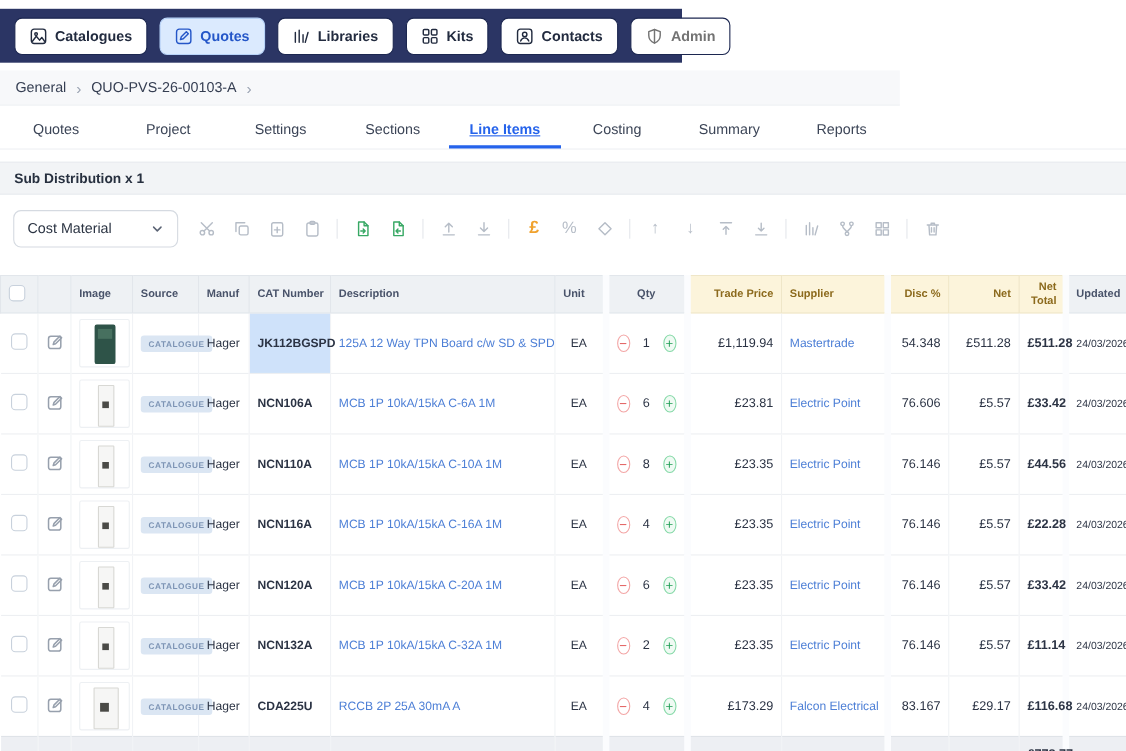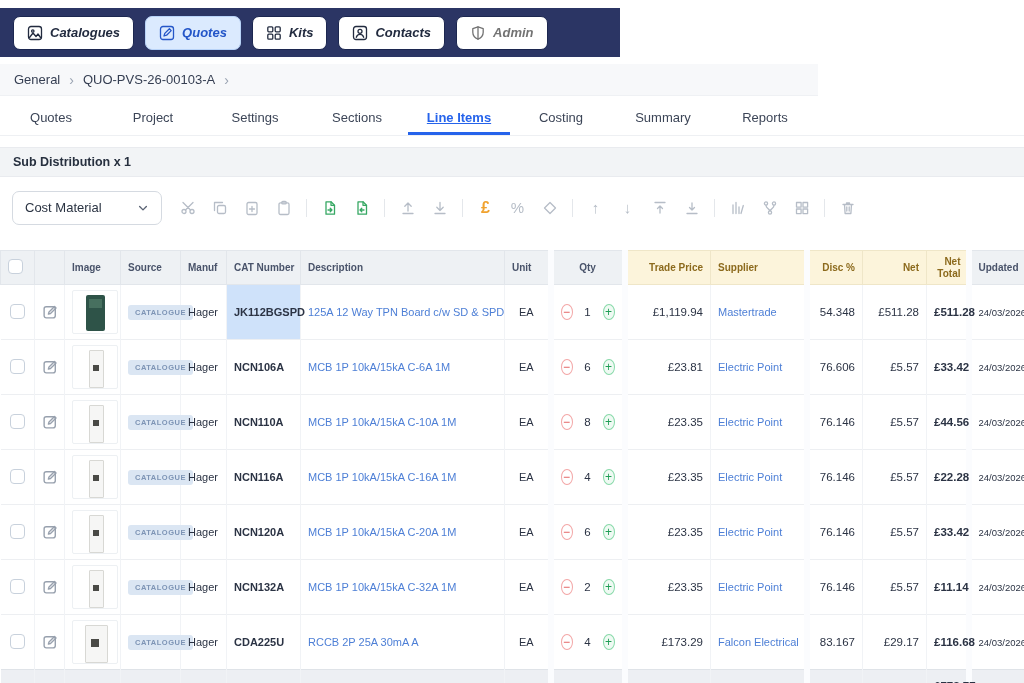--- a/index.html
+++ b/index.html
@@ -12,21 +12,21 @@
   svg { display:block; }
 
   
   .topnav {
     position:absolute; top:8px; left:0; width:620px; height:49px;
     background:#2b3564; display:flex; align-items:center; gap:11px; padding:0 13px;
   }
   .nav-btn {
     height:34px; background:#fff; border:1px solid #1c2750; border-radius:7px;
     display:flex; align-items:center; gap:7px; padding:0 13px;
-    font-size:13px; font-weight:700; color:#222b3f; cursor:pointer; white-space:nowrap;font-style:italic;
+    font-size:13px; font-weight:700; color:#222b3f; cursor:pointer; white-space:nowrap;
   }
   .nav-btn.active { background:#dbeafe; border-color:#b8d3f8; color:#2456c8; }
   .nav-btn.admin { color:#737373; }
   .nav-btn .ic { width:16px; height:16px; color:inherit; }
 
   
   .breadcrumb {
     position:absolute; top:64px; left:0; width:818px; height:32px;
     background:#f7f8fa; border-bottom:1px solid #eff1f4;
     display:flex; align-items:center; gap:9px; padding:0 14px;
@@ -157,20 +157,28 @@
     <span>Catalogues</span>
   </div>
   <div class="nav-btn active">
     <span class="ic">
         <svg viewBox="0 0 16 16" width="16" height="16" fill="none" stroke="currentColor" stroke-width="1.3" stroke-linecap="round" stroke-linejoin="round">
           <rect x="1.5" y="1.5" width="13" height="13" rx="2.5"></rect>
           <path d="M5 11l.8-2.6 4.6-4.6 1.8 1.8-4.6 4.6L5 11z"></path>
         </svg>
       </span>
     <span>Quotes</span>
+  </div>
+  <div class="nav-btn">
+    <span class="ic">
+        <svg viewBox="0 0 16 16" width="16" height="16" fill="none" stroke="currentColor" stroke-width="1.3" stroke-linecap="round" stroke-linejoin="round">
+          <path d="M2.5 13.5v-9M6 13.5v-11M9.5 13.5v-7M11.5 13.5l2.5-9"></path>
+        </svg>
+      </span>
+    <span>Libraries</span>
   </div>
   <div class="nav-btn">
     <span class="ic">
         <svg viewBox="0 0 16 16" width="16" height="16" fill="none" stroke="currentColor" stroke-width="1.3" stroke-linecap="round" stroke-linejoin="round">
           <rect x="1.8" y="1.8" width="5" height="5" rx="1"></rect>
           <rect x="9.2" y="1.8" width="5" height="5" rx="1"></rect>
           <rect x="1.8" y="9.2" width="5" height="5" rx="1"></rect>
           <rect x="9.2" y="9.2" width="5" height="5" rx="1"></rect>
         </svg>
       </span>

